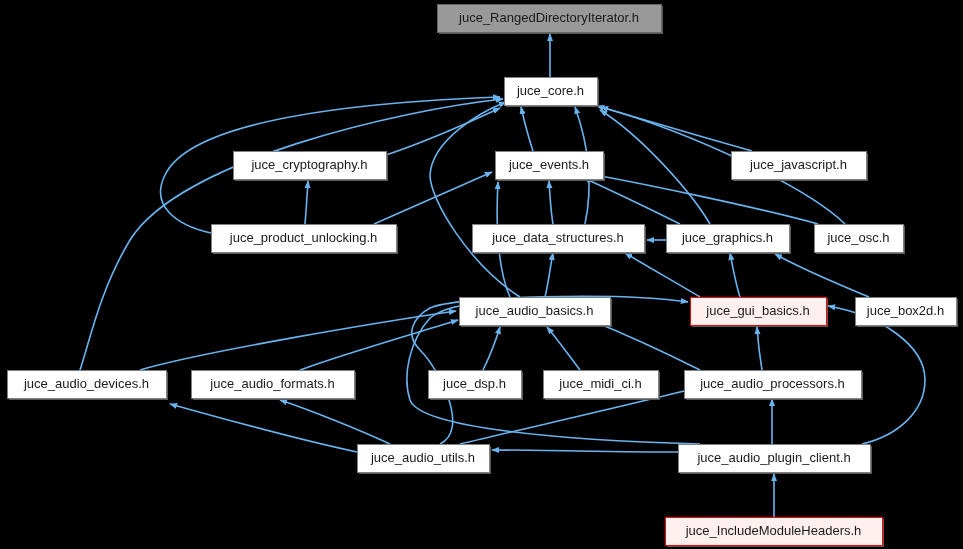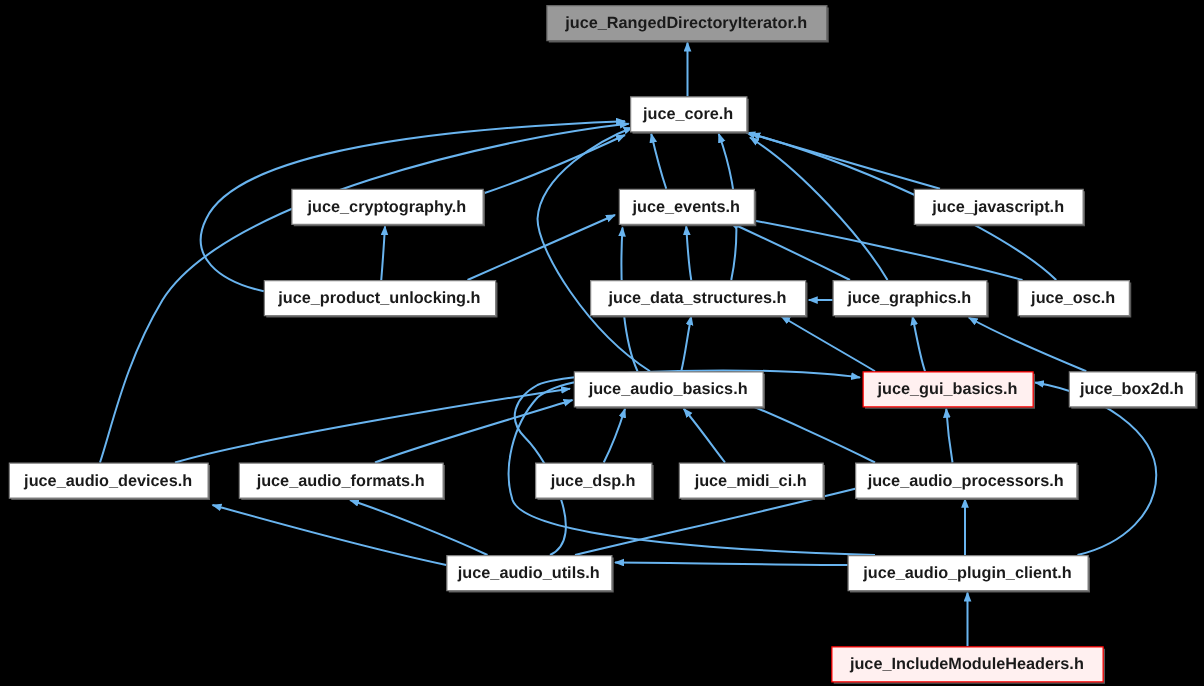--- a/index.html
+++ b/index.html
@@ -7,21 +7,20 @@
     padding: 0;
     background: #000000;
   }
   #graph-root {
     position: relative;
     width: 963px;
     height: 549px;
     background: #000000;
     overflow: hidden;
     font-family: "Liberation Sans", sans-serif;
-    font-weight: bold;
   }
   svg#graph-svg {
     position: absolute;
     left: 0;
     top: 0;
     width: 963px;
     height: 549px;
     display: block;
   }
   .node-rect {

